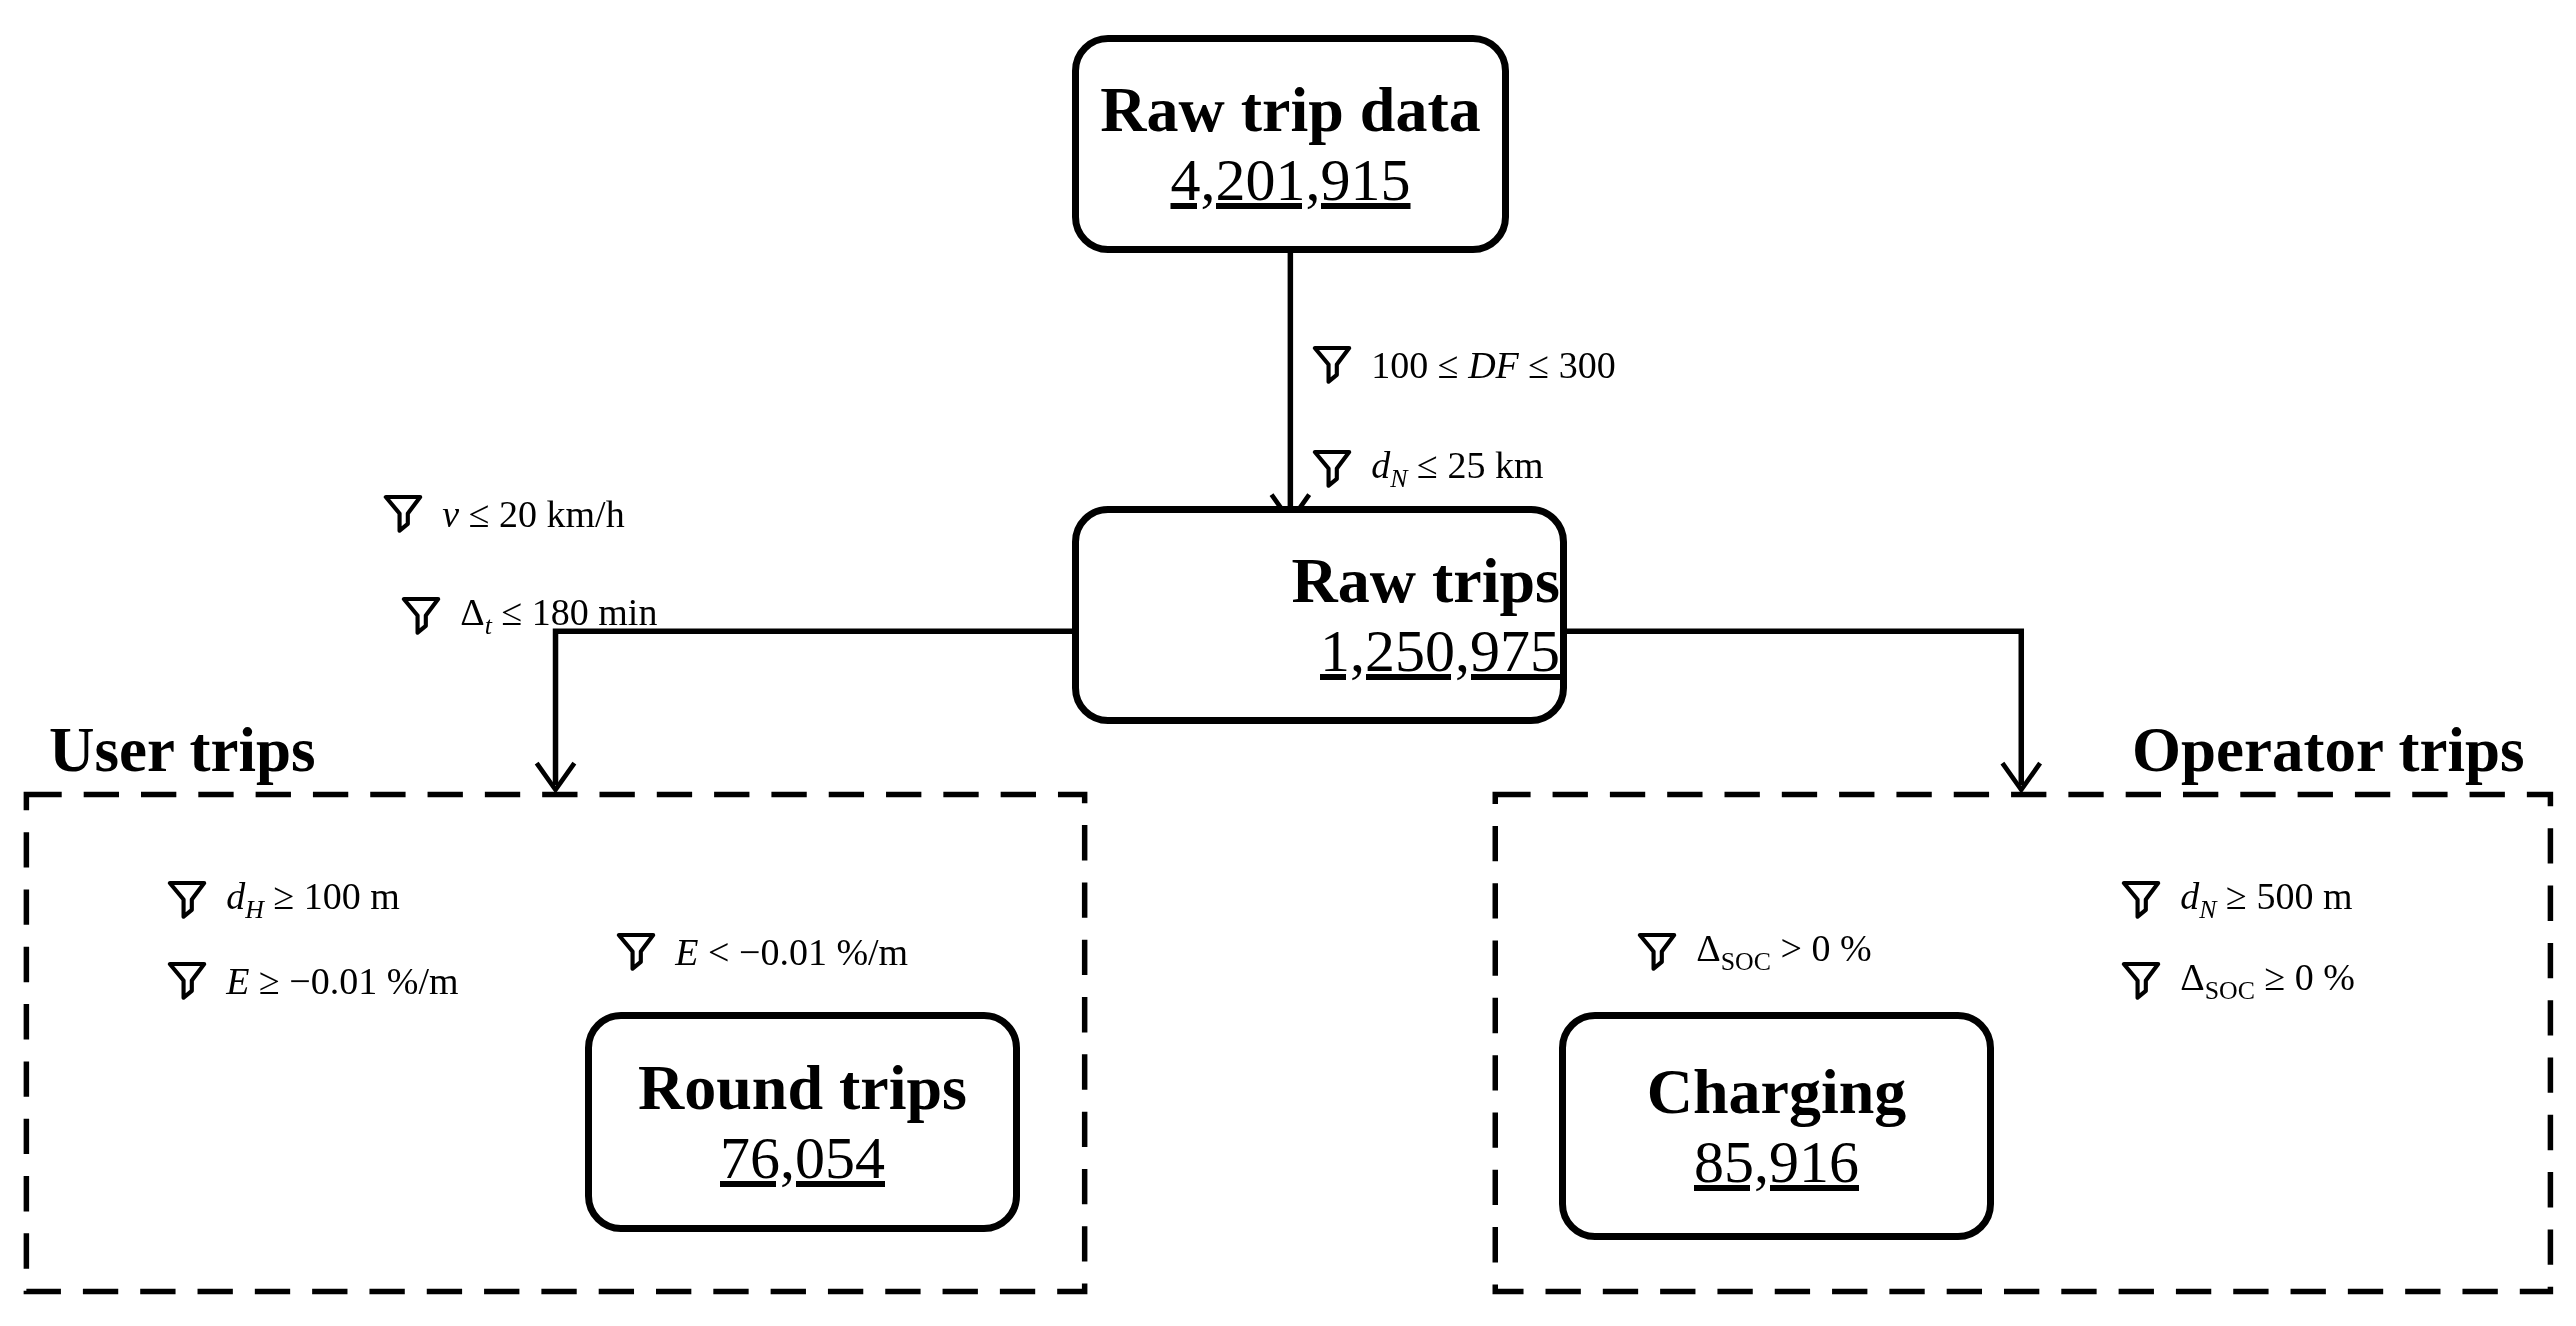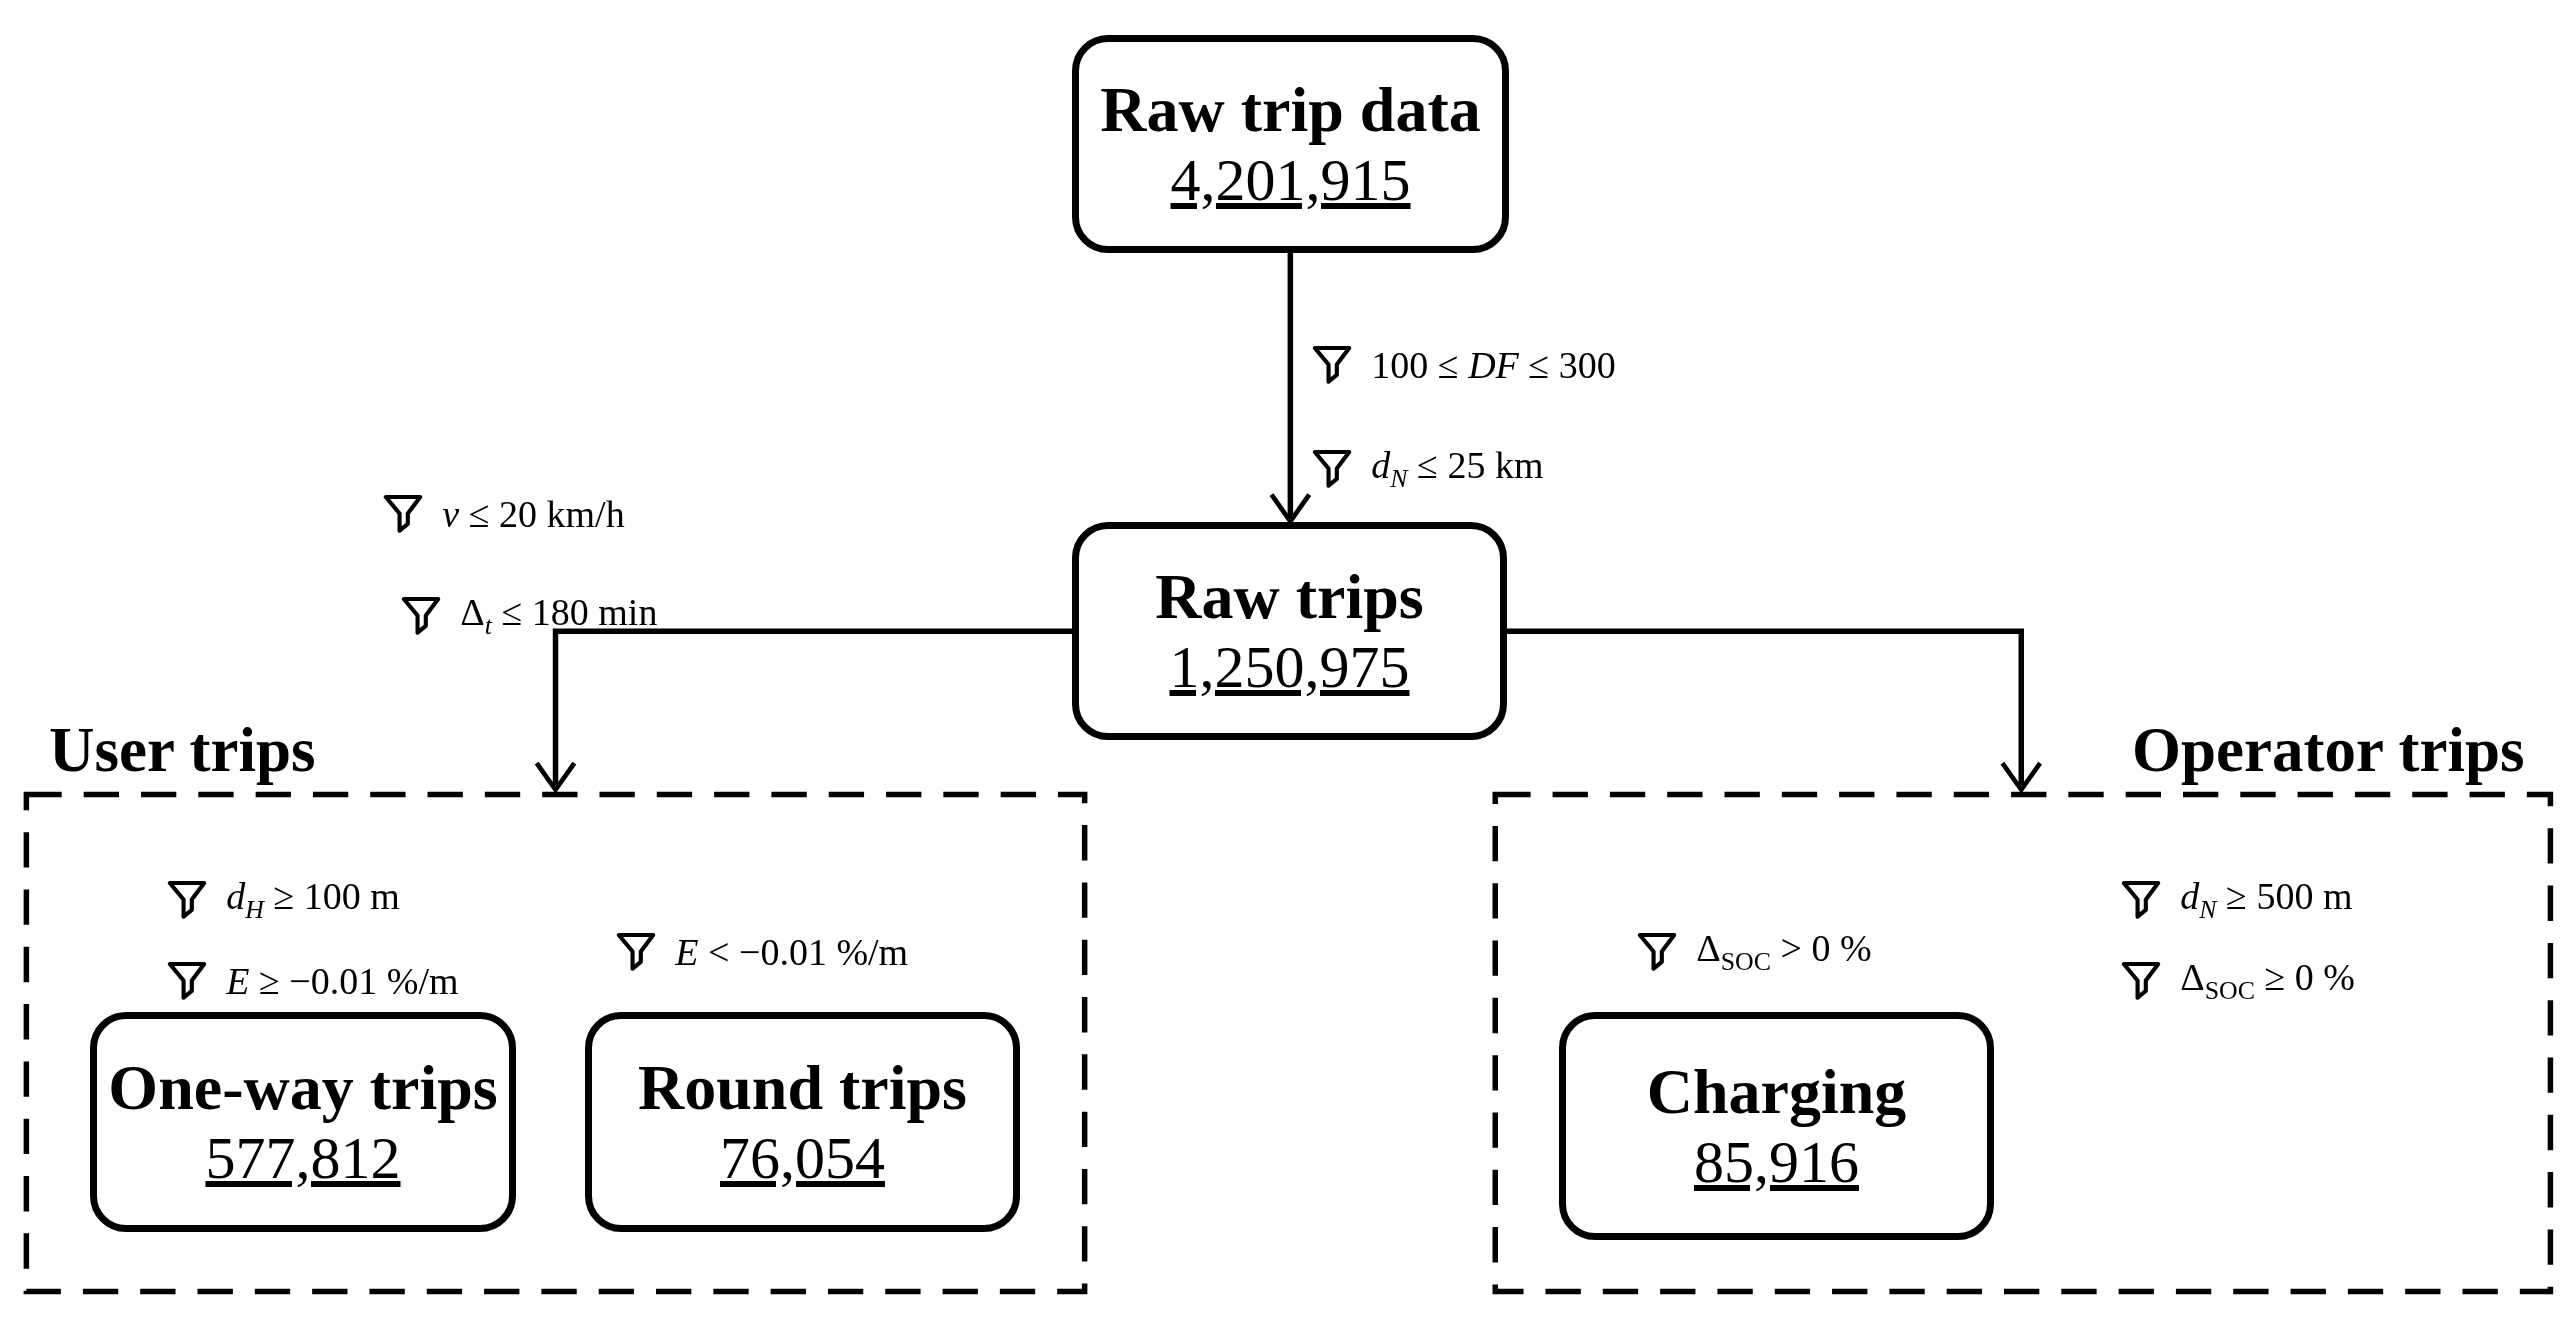--- a/index.html
+++ b/index.html
@@ -19,21 +19,21 @@
     border-radius: 36px;
     background: #fff;
     display: flex; flex-direction: column;
     align-items: center; justify-content: center;
     text-align: center; gap: 6.3px;
   }
   .node-title { font-weight: bold; font-size: 64px; line-height: 1.05; white-space: nowrap; }
   .node-count { font-size: 60px; line-height: 1.05; white-space: nowrap; text-decoration: underline; }
 
   #node-raw-trip-data { left: 1072px; top: 35px;  width: 437px; height: 218px; }
-  #node-raw-trips     { left: 1072px; top: 522px; width: 435px; height: 218px; }
+  #node-raw-trips     { left: 1072px; top: 506px; width: 495px; height: 218px; align-items: flex-end; }
   #node-one-way       { left: 90px;  top: 1012px; width: 426px; height: 220px; }
   #node-round         { left: 585px;  top: 1012px; width: 435px; height: 220px; }
   #node-charging      { left: 1559px; top: 1012px; width: 435px; height: 228px; }
   #node-reallocation  { left: 2058px; top: 1012px; width: 434px; height: 220px; }
 
   .group-label {
     position: absolute;
     font-weight: bold; font-size: 63px; line-height: 1.1;
     white-space: nowrap;
   }
@@ -86,24 +86,20 @@
   <div class="node" id="node-raw-trip-data">
     <div class="node-title">Raw trip data</div>
     <div class="node-count">4,201,915</div>
   </div>
 
   <div class="node" id="node-raw-trips">
     <div class="node-title">Raw trips</div>
     <div class="node-count">1,250,975</div>
   </div>
 
-  <div class="node" id="node-one-way">
-    <div class="node-title">One-way trips</div>
-    <div class="node-count">577,812</div>
-  </div>
 
   <div class="node" id="node-round">
     <div class="node-title">Round trips</div>
     <div class="node-count">76,054</div>
   </div>
 
   <div class="node" id="node-charging">
     <div class="node-title">Charging</div>
     <div class="node-count">85,916</div>
   </div>

